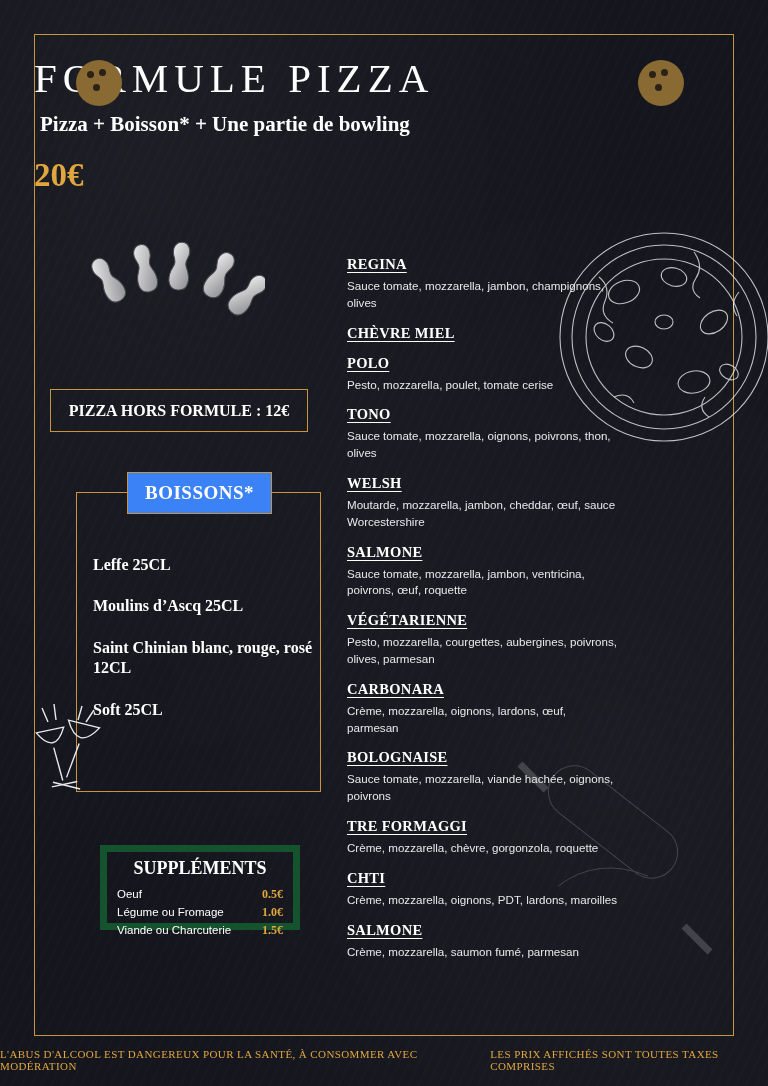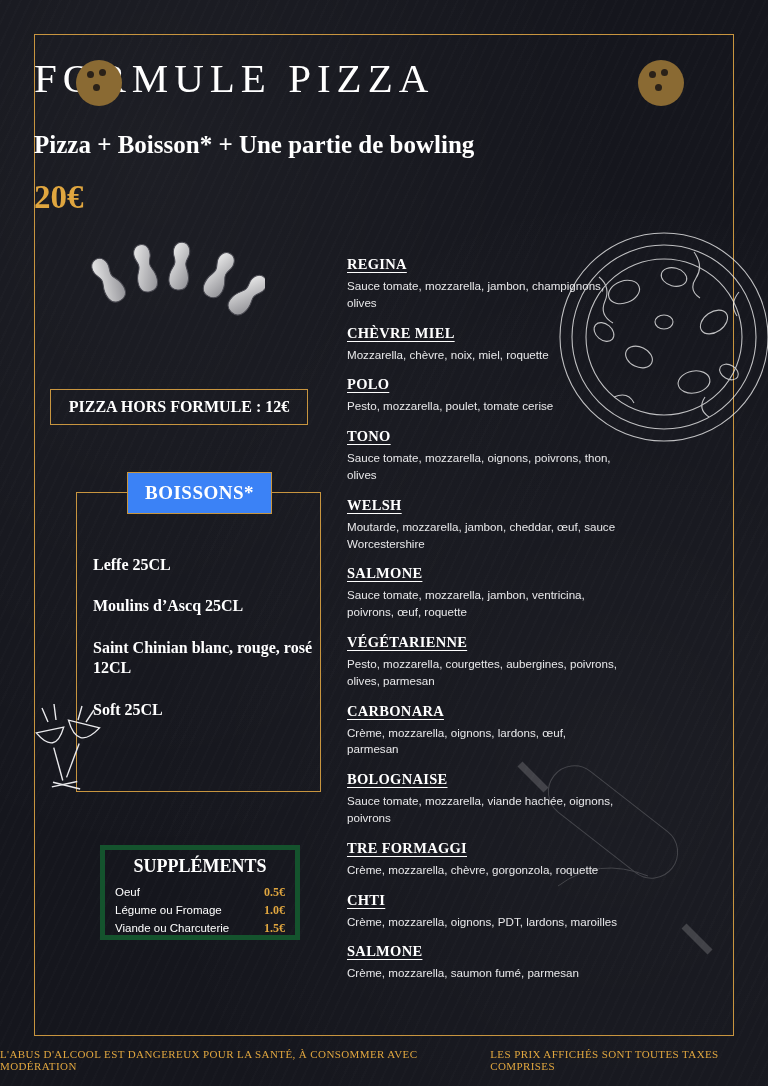--- a/index.html
+++ b/index.html
@@ -37,23 +37,24 @@
     font-family: "Liberation Serif", serif;
     font-size: 41px;
     letter-spacing: 6px;
     color: #ffffff;
     margin: 14px 0 0 0;
     font-weight: 400;
   }
   .subtitle {
     font-family: "Liberation Serif", serif;
     font-weight: bold;
-    font-size: 25px;
-    margin-top: 29px;
+    font-size: 21px;
+    margin-top: 10px;
     color: #ffffff;
+    padding-left: 6px;
   }
   .price-big {
     font-family: "Liberation Serif", serif;
     font-weight: bold;
     font-size: 33px;
     color: #e0a63f;
     margin-top: 20px;
   }
   .ball {
     position: absolute;
@@ -70,21 +71,21 @@
   }
   .ball .h1 { left: 11px; top: 11px; }
   .ball .h2 { left: 23px; top: 9px; }
   .ball .h3 { left: 17px; top: 24px; }
 
   
   .pins-art { position: absolute; left: 75px; top: 236px; width: 190px; height: 110px; }
 
   .box-hors {
     position: absolute; left: 50px; top: 389px;
-    width: 258px; height: 36px;
+    width: 258px; height: 43px;
     border: 1px solid #c8953f;
     display: flex; align-items: center; justify-content: center;
   }
   .box-hors span {
     font-family: "Liberation Serif", serif;
     font-weight: bold; font-size: 16px; color: #fff;
   }
 
   .box-boissons {
     position: absolute; left: 76px; top: 492px;
@@ -106,22 +107,22 @@
   .drink {
     font-family: "Liberation Serif", serif;
     font-weight: bold; font-size: 16px;
     margin-bottom: 21px; line-height: 1.28;
   }
 
   .glasses-art { position: absolute; left: 20px; top: 700px; width: 100px; height: 105px; }
 
   .box-supp {
     position: absolute; left: 100px; top: 845px;
-    width: 200px; height: 95px;
-    border: 5px solid #14532d;
+    width: 200px; height: 85px;
+    border: 7px solid #14532d;
     padding: 6px 10px 0 10px;
   }
   .supp-title {
     text-align: center;
     font-family: "Liberation Serif", serif;
     font-weight: bold; font-size: 18px;
     margin-bottom: 6px;
   }
   .supp-row {
     display: flex; justify-content: space-between;
@@ -286,21 +287,20 @@
   </div>
 </div>
 
 <div class="pizzas">
   <div class="pizza">
     <div class="pizza-name">REGINA</div>
     <div class="pizza-desc">Sauce tomate, mozzarella, jambon, champignons, olives</div>
   </div>
   <div class="pizza">
     <div class="pizza-name">CHÈVRE MIEL</div>
-    <div class="pizza-desc">Mozzarella, chèvre, noix, miel, roquette</div>
   </div>
   <div class="pizza">
     <div class="pizza-name">POLO</div>
     <div class="pizza-desc">Pesto, mozzarella, poulet, tomate cerise</div>
   </div>
   <div class="pizza">
     <div class="pizza-name">TONO</div>
     <div class="pizza-desc">Sauce tomate, mozzarella, oignons, poivrons, thon, olives</div>
   </div>
   <div class="pizza">

